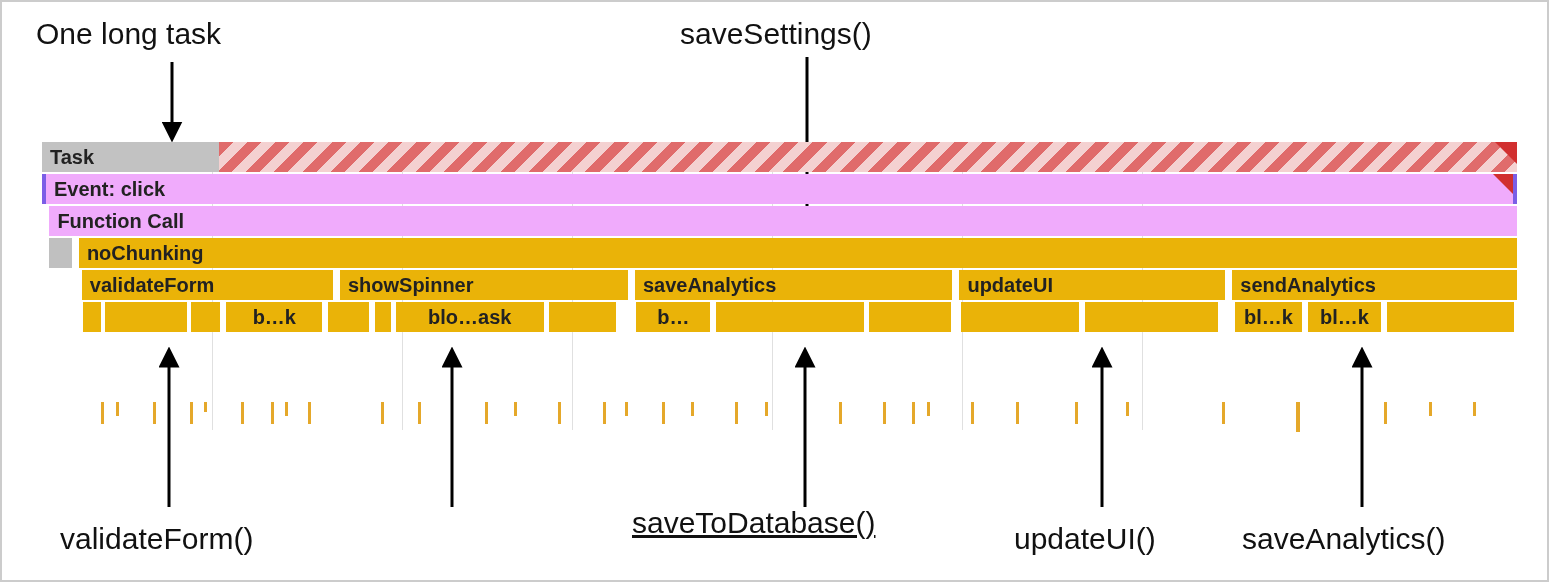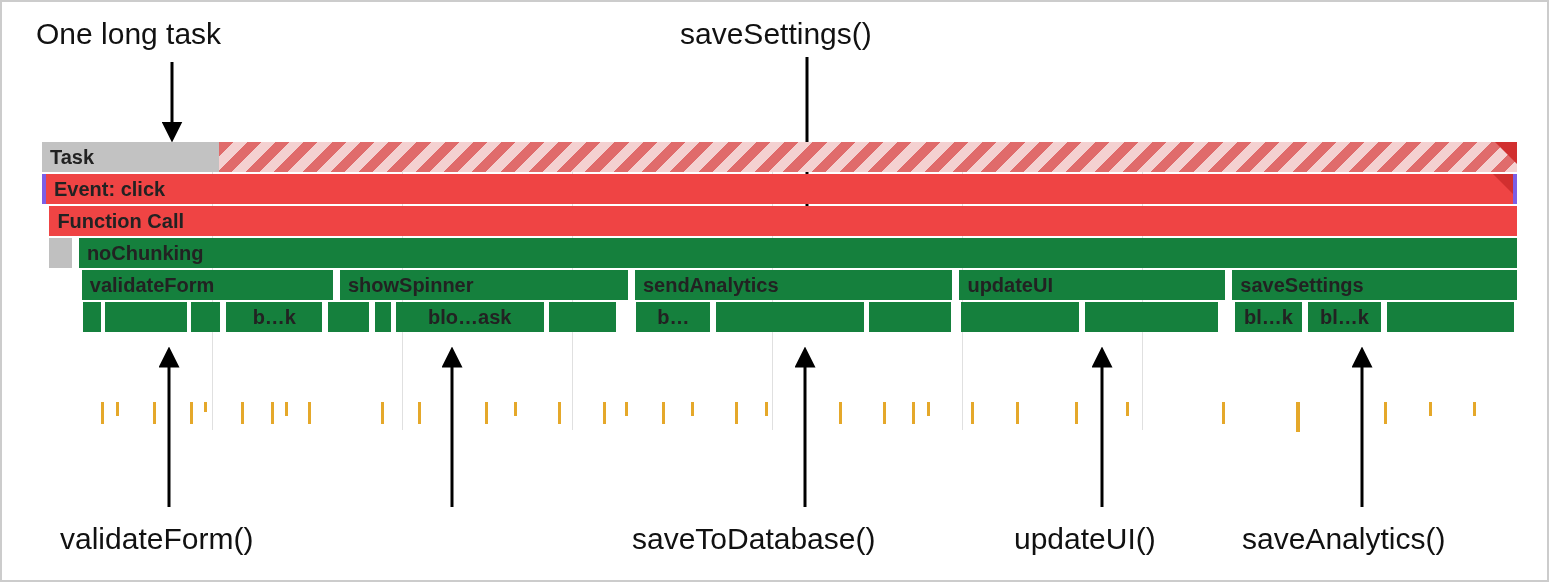--- a/index.html
+++ b/index.html
@@ -39,22 +39,22 @@
     overflow: hidden;
   }
   .task-grey { background: #c2c2c2; }
   .task-hash {
     background: repeating-linear-gradient(
       135deg,
       #e06b6b 0 10px,
       #f4d1d1 10px 20px
     );
   }
-  .orange { background: #ef4444; }
-  .green  { background: #15803d; align-items: center; }
+  .orange { background: #f0abfc; }
+  .green  { background: #eab308; align-items: center; }
   .grey   { background: #c0c0c0; }
   .tri-red {
     position: absolute;
     width: 0; height: 0;
     border-style: solid;
   }
   .ann {
     position: absolute;
     font-size: 30px;
     color: #111;
@@ -149,27 +149,27 @@
     </div>
 
     <div class="row">
       <div class="bar green" style="left:20.2%; width:19.5%;">
           <span>showSpinner</span>
         </div>
       <div class="bar green" style="left:2.7%; width:17%;">
           <span>validateForm</span>
         </div>
       <div class="bar green" style="left:40.2%; width:21.5%;">
-          <span>sendAnalytics</span>
+          <span>saveAnalytics</span>
         </div>
       <div class="bar green" style="left:62.2%; width:18%;">
           <span>updateUI</span>
         </div>
       <div class="bar green" style="left:80.7%; width:19.3%;">
-          <span>saveSettings</span>
+          <span>sendAnalytics</span>
         </div>
     </div>
 
     <div class="row">
       <div class="bar green" style="left:2.8%; width:1.2%;"></div>
       <div class="bar green" style="left:4.3%; width:5.5%;"></div>
       <div class="bar green" style="left:10.1%; width:2%;"></div>
       <div class="bar green" style="left:12.5%; width:6.5%;">
           <span style="margin:auto">b…k</span>
         </div>
@@ -242,21 +242,21 @@
   </svg>
   <div class="ann" style="left:58px; top:520px;">validateForm()</div>
 
   <svg class="arrow" style="left:435px; top:350px;" width="30" height="160">
     <line x1="15" y1="155" x2="15" y2="5" stroke="#000" stroke-width="3" marker-end="url(#ahU)"></line>
   </svg>
 
   <svg class="arrow" style="left:788px; top:350px;" width="30" height="160">
     <line x1="15" y1="155" x2="15" y2="5" stroke="#000" stroke-width="3" marker-end="url(#ahU)"></line>
   </svg>
-  <div class="ann" style="left:630px; top:520px;">saveToDatabase()</div>
+  <div class="ann" style="left:630px; top:504px;text-decoration:underline;">saveToDatabase()</div>
 
   <svg class="arrow" style="left:1085px; top:350px;" width="30" height="160">
     <line x1="15" y1="155" x2="15" y2="5" stroke="#000" stroke-width="3" marker-end="url(#ahU)"></line>
   </svg>
   <div class="ann" style="left:1012px; top:520px;">updateUI()</div>
 
   <svg class="arrow" style="left:1345px; top:350px;" width="30" height="160">
     <line x1="15" y1="155" x2="15" y2="5" stroke="#000" stroke-width="3" marker-end="url(#ahU)"></line>
   </svg>
   <div class="ann" style="left:1240px; top:520px;">saveAnalytics()</div>

